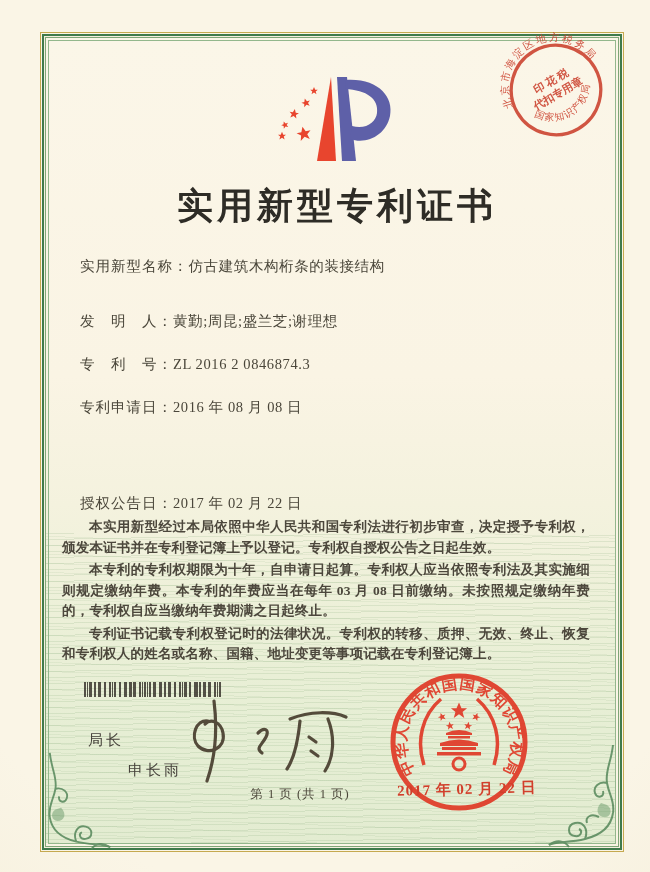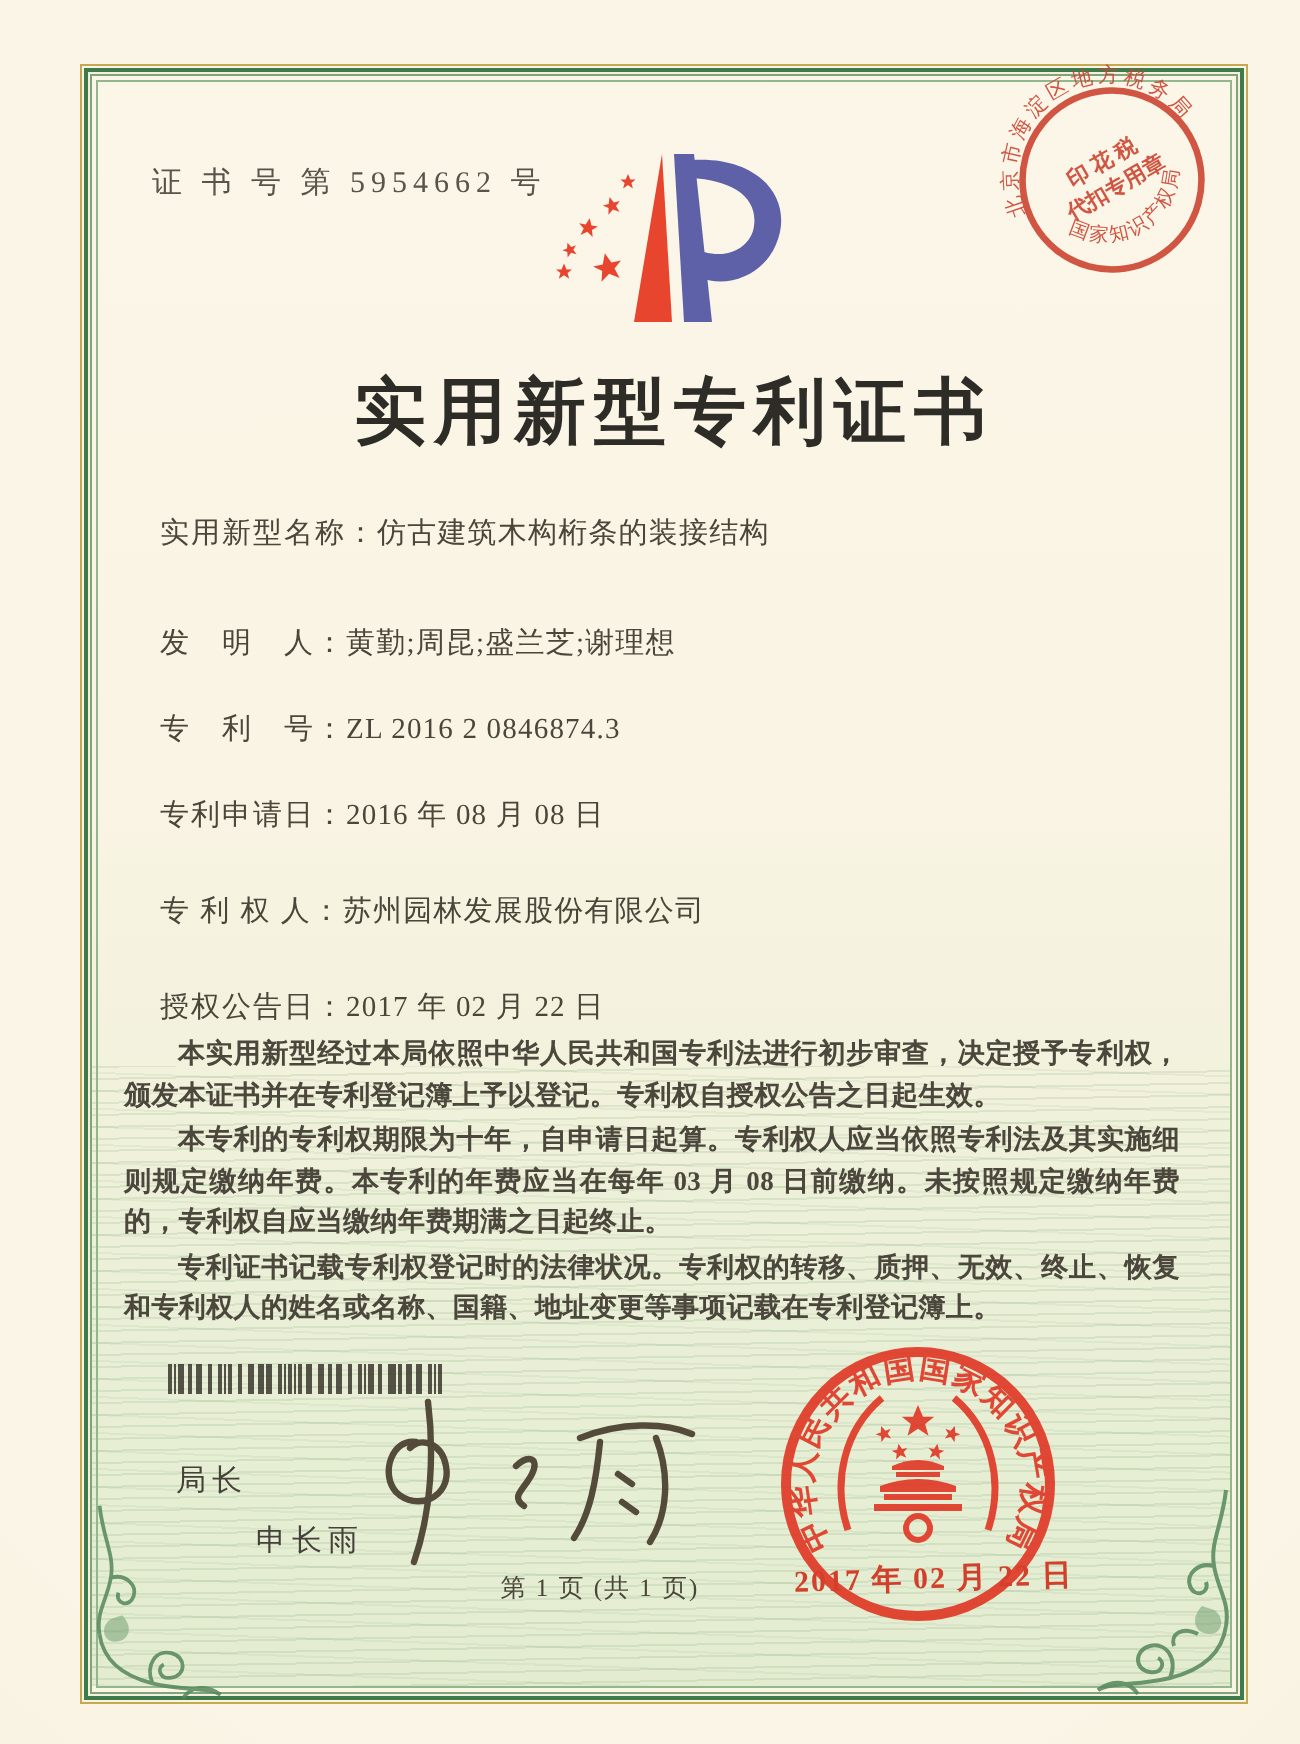--- a/index.html
+++ b/index.html
@@ -57,21 +57,20 @@
       <path id="stampArcTop" d="M23.5,79.3 A42,42 0 1 1 86.5,79.3" fill="none"></path>
       <path id="stampArcBottom" d="M24,62 A34,34 0 0 0 86,62" fill="none"></path>
     </defs>
   </svg>
 
   <div class="cert-bg"></div>
   <div class="frame">
     <div class="frame-inner"></div>
   </div>
 
-  <div class="cert-no">证 书 号 第 5954662 号</div>
 
   <svg class="logo" width="118" height="92" viewBox="0 0 118 92">
     <g fill="#e8452e">
       <use href="#star" transform="translate(36,18) scale(0.40)"></use>
       <use href="#star" transform="translate(28,30) scale(0.46) rotate(-15)"></use>
       <use href="#star" transform="translate(16,41) scale(0.50) rotate(10)"></use>
       <use href="#star" transform="translate(7,52) scale(0.38) rotate(-20)"></use>
       <use href="#star" transform="translate(4,63) scale(0.42)"></use>
       <use href="#star" transform="translate(26,61) scale(0.75) rotate(-12)"></use>
       <polygon points="53,4 58,88 39,88"></polygon>
@@ -95,21 +94,20 @@
       </text>
     </g>
   </svg>
 
   <h1 class="title">实用新型专利证书</h1>
 
   <div class="field f0"><span class="lbl">实用新型名称：</span><span>仿古建筑木构桁条的装接结构</span></div>
   <div class="field f1"><span class="lbl">发　明　人：</span><span>黄勤;周昆;盛兰芝;谢理想</span></div>
   <div class="field f2"><span class="lbl">专　利　号：</span><span>ZL 2016 2 0846874.3</span></div>
   <div class="field f3"><span class="lbl">专利申请日：</span><span>2016 年 08 月 08 日</span></div>
-  <div class="field f4"><span class="lbl">专 利 权 人：</span><span>苏州园林发展股份有限公司</span></div>
   <div class="field f5"><span class="lbl">授权公告日：</span><span>2017 年 02 月 22 日</span></div>
 
   <div class="paras">
     <p>本实用新型经过本局依照中华人民共和国专利法进行初步审查，决定授予专利权，颁发本证书并在专利登记簿上予以登记。专利权自授权公告之日起生效。</p>
     <p>本专利的专利权期限为十年，自申请日起算。专利权人应当依照专利法及其实施细则规定缴纳年费。本专利的年费应当在每年 03 月 08 日前缴纳。未按照规定缴纳年费的，专利权自应当缴纳年费期满之日起终止。</p>
     <p>专利证书记载专利权登记时的法律状况。专利权的转移、质押、无效、终止、恢复和专利权人的姓名或名称、国籍、地址变更等事项记载在专利登记簿上。</p>
   </div>
 
   <div class="barcode"></div>
 

